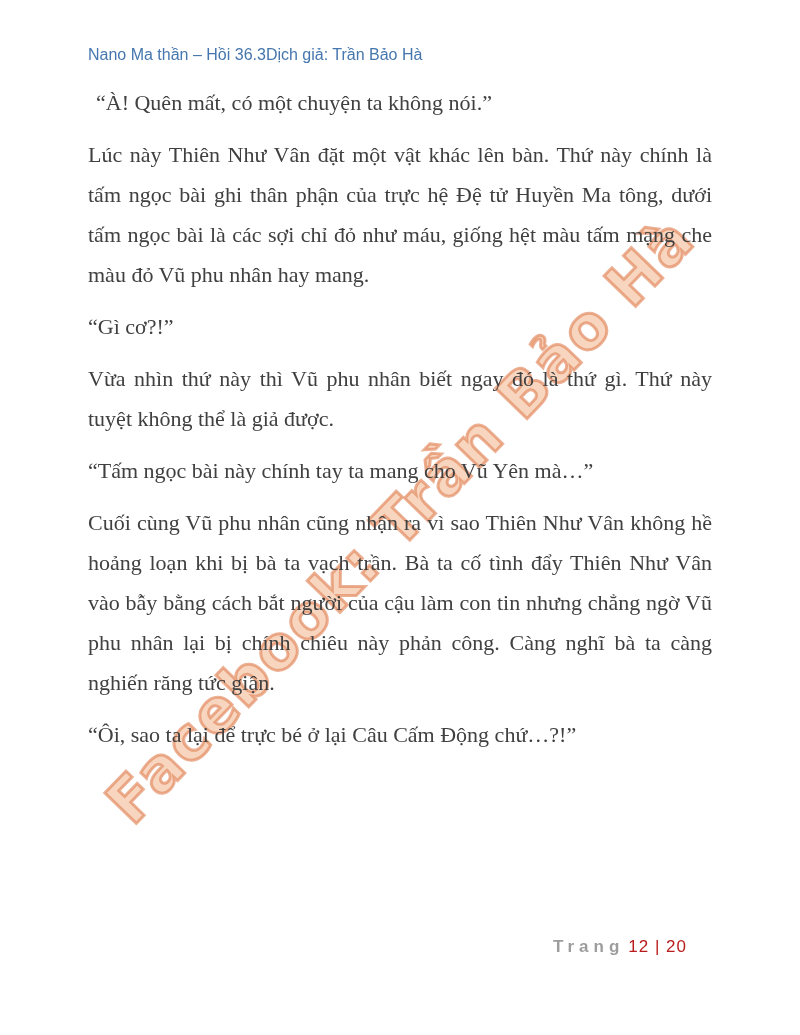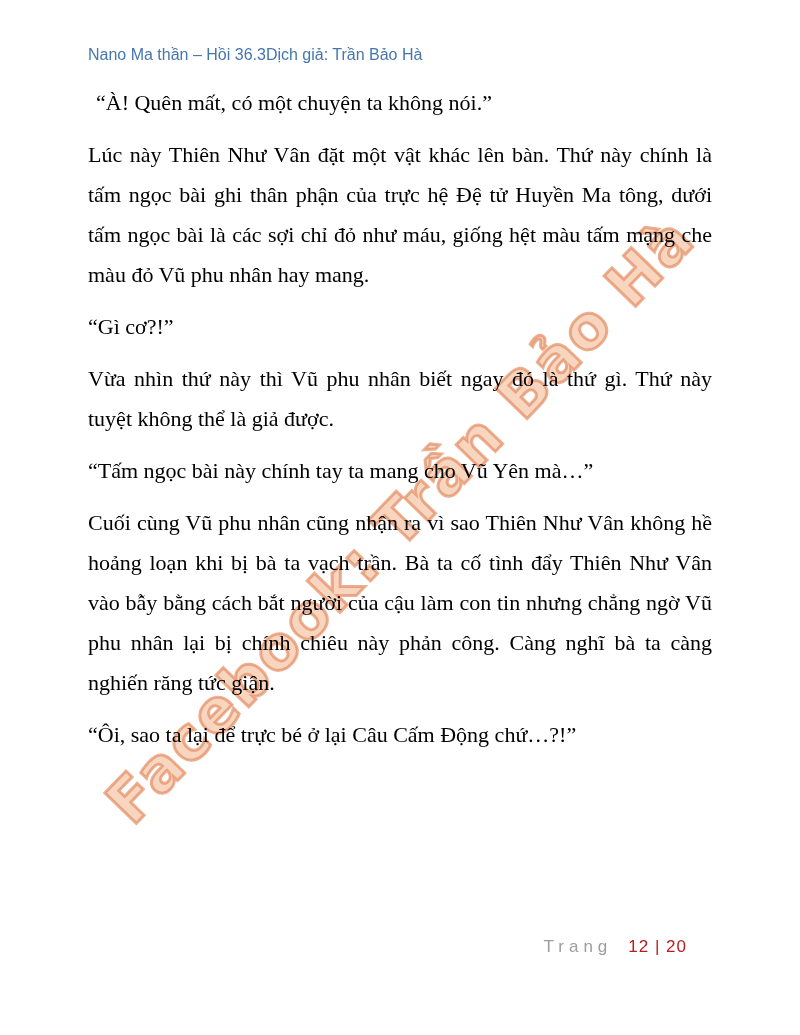--- a/index.html
+++ b/index.html
@@ -44,21 +44,21 @@
     color: #4576ad;
     z-index: 2;
   }
   .page-content {
     position: absolute;
     top: 83px;
     left: 88px;
     width: 624px;
     font-size: 22px;
     line-height: 40px;
-    color: #000000;
+    color: #404040;
     text-align: justify;
     z-index: 1;
   }
   .page-content p {
     margin: 0 0 12px 0;
   }
   .page-content p.indented {
     text-indent: 8px;
   }
   .page-footer {
@@ -66,21 +66,22 @@
     top: 937px;
     right: 113px;
     font-family: "Liberation Sans", sans-serif;
     font-size: 17px;
     z-index: 2;
     white-space: nowrap;
   }
   .page-footer .footer-label {
     color: #9d9d9d;
     letter-spacing: 5px;
-    margin-right: 16px;
+    margin-right: 4px;
+    font-weight: bold;
   }
   .page-footer .footer-value {
     color: #b91c1c;
     letter-spacing: 1px;
   }
 </style>
 </head>
 <body>
 
 <div class="page">

